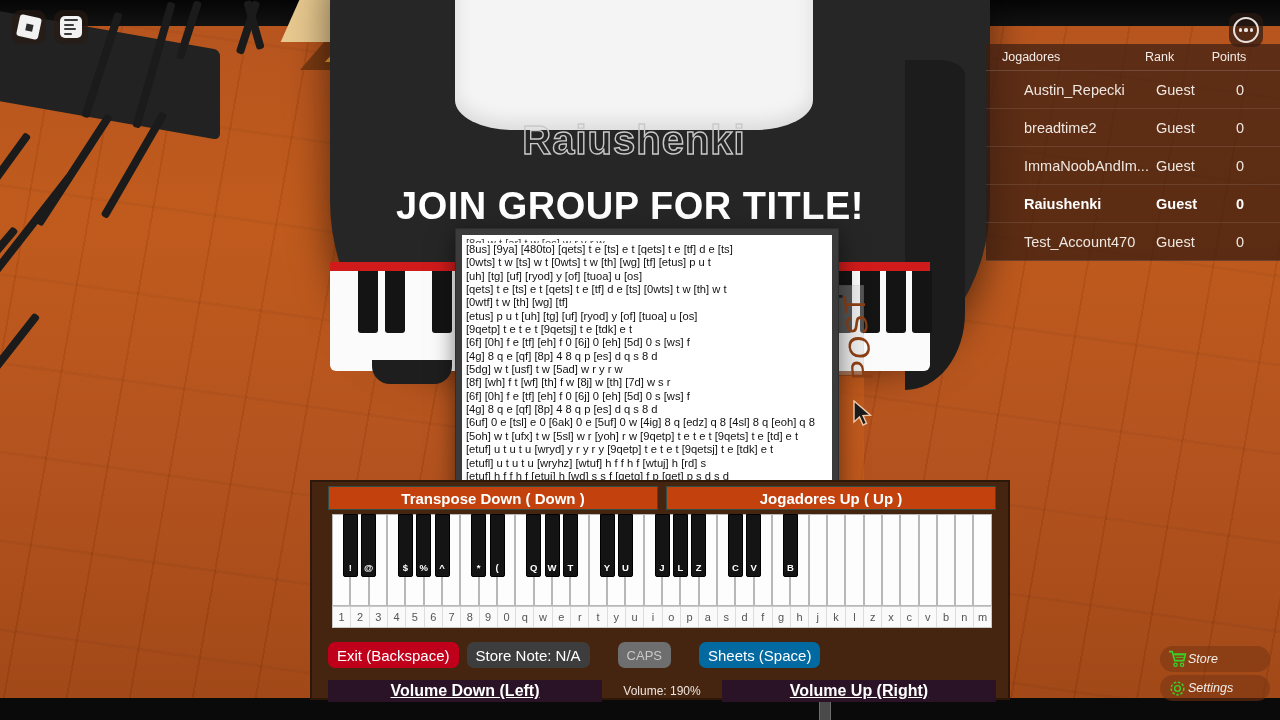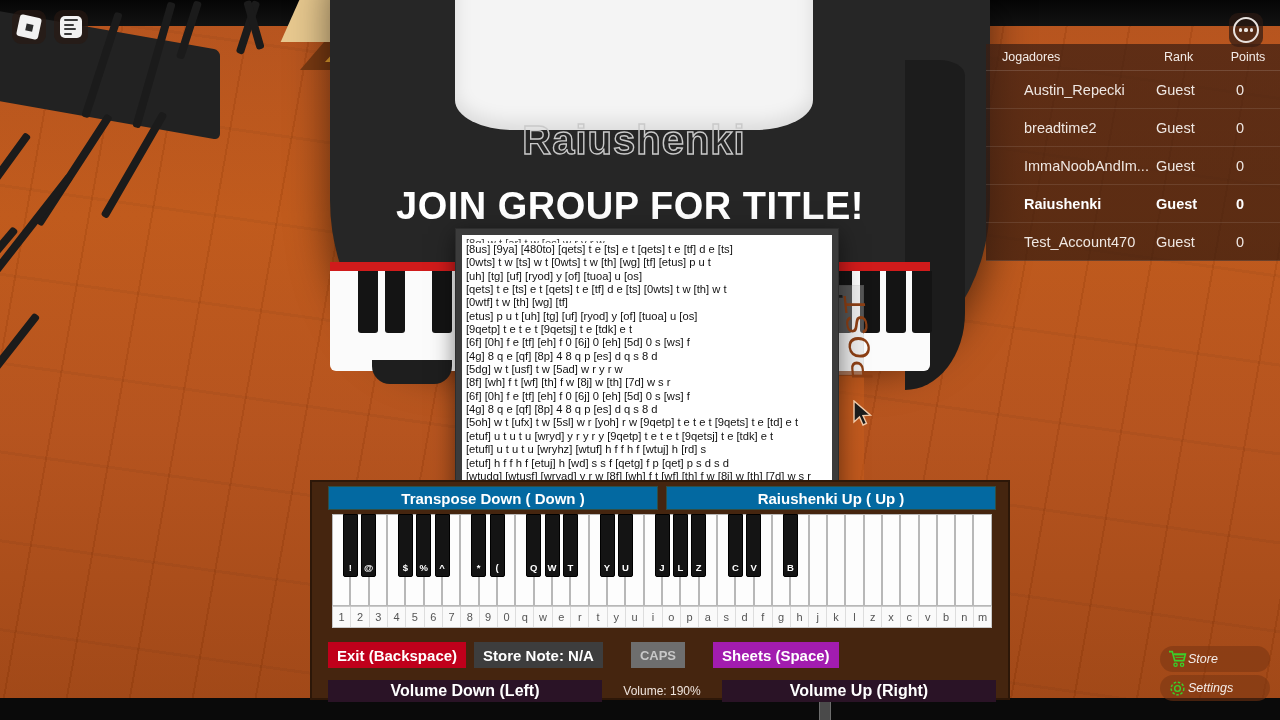--- a/index.html
+++ b/index.html
@@ -157,21 +157,21 @@
 
   
   #player-list {
     position:absolute; right:0px; top:44px; width:294px;
     background: linear-gradient(180deg, rgba(60,30,18,.72), rgba(48,24,14,.70));
     font-family:"Liberation Sans", sans-serif;
     color:#f0e9e5;
   }
   #player-list .header {
     display:flex; align-items:center; height:27px;
-    padding:0 10px 0 16px;
+    padding:0 29px 0 16px;
     font-size:12.5px; color:#f3ece8;
     border-bottom:1px solid rgba(255,255,255,.14);
   }
   #player-list .col-name { flex:1; }
   #player-list .col-rank { width:62px; }
   #player-list .col-points { width:44px; text-align:center; }
   #player-list .row {
     display:flex; align-items:center; height:38px;
     padding:0 18px 0 16px;
     font-size:14.5px;
@@ -226,21 +226,21 @@
     position:absolute; left:310px; top:480px; width:700px; height:220px;
     background:#45250f;
     border:2px solid #2d1708;
   }
   .transpose-row {
     position:absolute; left:16px; top:4px; width:668px; height:24px;
     display:flex; justify-content:space-between;
   }
   .transpose-btn {
     width:330px; height:24px;
-    background:#0369a1;
+    background:#c2410c;
     color:#ffffff; font-weight:bold; font-size:15px;
     display:flex; align-items:center; justify-content:center;
     cursor:pointer;
     border:1px solid #2f4f47;
   }
 
   
   #keyboard {
     position:absolute; left:20px; top:32px; width:660px; height:92px;
   }
@@ -270,36 +270,37 @@
   #key-letters .kl:last-child { border-right:none; }
 
   
   #action-row {
     position:absolute; left:16px; top:160px; width:668px; height:26px;
     display:flex; align-items:center; gap:8px;
   }
   .act {
     height:26px; padding:8px 9px;
     display:flex; align-items:center; justify-content:center;
-    font-size:15px; font-weight:bold; color:#fff;
+    font-size:15px; font-weight:normal; color:#fff;
     cursor:pointer;
+    border-radius:7px;
   }
   #btn-exit { background:#c0001b; }
   #btn-cutoff { background:#3d3d3d; }
   #btn-caps { background:#6e6e6e; color:#c8c8c8; font-size:13px; margin-left:20px; }
-  #btn-sheets { background:#a21caf; margin-left:20px; }
+  #btn-sheets { background:#0369a1; margin-left:20px; }
 
   #volume-row {
     position:absolute; left:16px; top:198px; width:668px; height:22px;
     display:flex; align-items:center; justify-content:space-between;
   }
   .vol-btn {
     width:274px; height:22px; background:#2a1326;
     color:#fff; font-weight:bold; font-size:16px;
-    display:flex; align-items:center; justify-content:center; cursor:pointer;
+    display:flex; align-items:center; justify-content:center; cursor:pointer;text-decoration:underline;
   }
   #volume-label { font-size:12px; color:#efe4dd; }
 
   
   #corner-menu { position:absolute; right:10px; bottom:16px; width:110px; }
   .corner-item {
     display:flex; align-items:center; gap:0;
     height:26px; padding:0 8px; margin-bottom:3px;
     background:rgba(120,52,18,.55); border-radius:13px;
     cursor:pointer;
@@ -433,36 +434,37 @@
       <span class="ln">[qets] t e [ts] e t [qets] t e [tf] d e [ts] [0wts] t w [th] w t</span>
       <span class="ln">[0wtf] t w [th] [wg] [tf]</span>
       <span class="ln">[etus] p u t [uh] [tg] [uf] [ryod] y [of] [tuoa] u [os]</span>
       <span class="ln">[9qetp] t e t e t [9qetsj] t e [tdk] e t</span>
       <span class="ln">[6f] [0h] f e [tf] [eh] f 0 [6j] 0 [eh] [5d] 0 s [ws] f</span>
       <span class="ln">[4g] 8 q e [qf] [8p] 4 8 q p [es] d q s 8 d</span>
       <span class="ln">[5dg] w t [usf] t w [5ad] w r y r w</span>
       <span class="ln">[8f] [wh] f t [wf] [th] f w [8j] w [th] [7d] w s r</span>
       <span class="ln">[6f] [0h] f e [tf] [eh] f 0 [6j] 0 [eh] [5d] 0 s [ws] f</span>
       <span class="ln">[4g] 8 q e [qf] [8p] 4 8 q p [es] d q s 8 d</span>
+      <span class="ln">[6uf] 0 e [tsl] e 0 [6ak] 0 e [5uf] 0 w [4ig] 8 q [edz] q 8 [4sl] 8 q [eoh] q 8</span>
       <span class="ln">[5oh] w t [ufx] t w [5sl] w r [yoh] r w [9qetp] t e t e t [9qets] t e [td] e t</span>
       <span class="ln">[etuf] u t u t u [wryd] y r y r y [9qetp] t e t e t [9qetsj] t e [tdk] e t</span>
       <span class="ln">[etufl] u t u t u [wryhz] [wtuf] h f f h f [wtuj] h [rd] s</span>
       <span class="ln">[etuf] h f f h f [etuj] h [wd] s s f [qetg] f p [qet] p s d s d</span>
       <span class="ln">[wtudg] [wtusf] [wryad] y r w [8f] [wh] f t [wf] [th] f w [8j] w [th] [7d] w s r</span>
       <span class="ln clipped-bot">[6f] [0h] f e [tf] [eh] f 0 [6j] 0 [eh] [5d] 0 s [ws] f</span>
     </div>
     <div id="sheet-scrollbar"></div>
     <div id="sheet-scroll-thumb"></div>
   </div>
 
   <div id="piano-ui">
 
     <div class="transpose-row">
       <div class="transpose-btn">Transpose Down ( Down )</div>
-      <div class="transpose-btn">Raiushenki Up (  Up  )</div>
+      <div class="transpose-btn">Jogadores Up (  Up  )</div>
     </div>
 
     <div id="keyboard">
       <div class="white-keys" id="white-keys">
           <div class="wkey"></div>
           <div class="wkey"></div>
           <div class="wkey"></div>
           <div class="wkey"></div>
           <div class="wkey"></div>
           <div class="wkey"></div>

